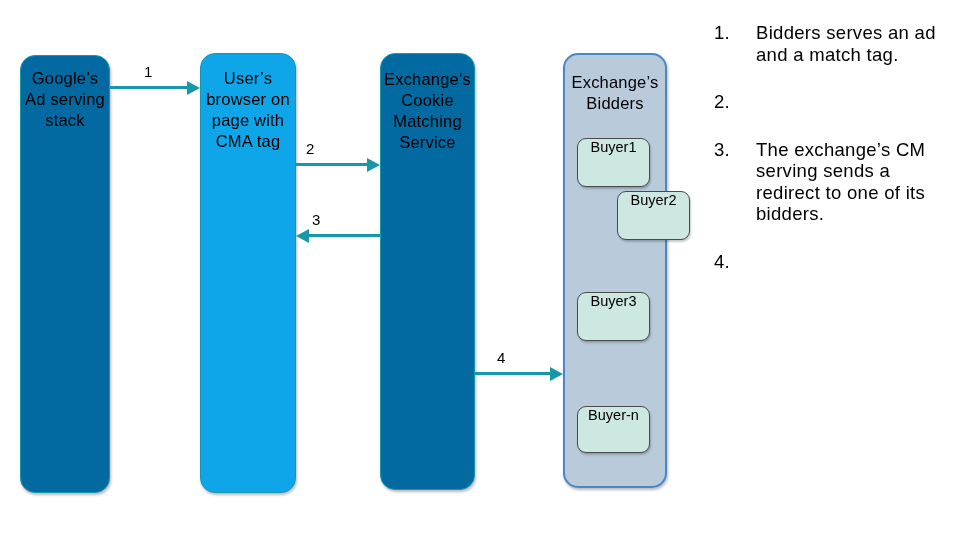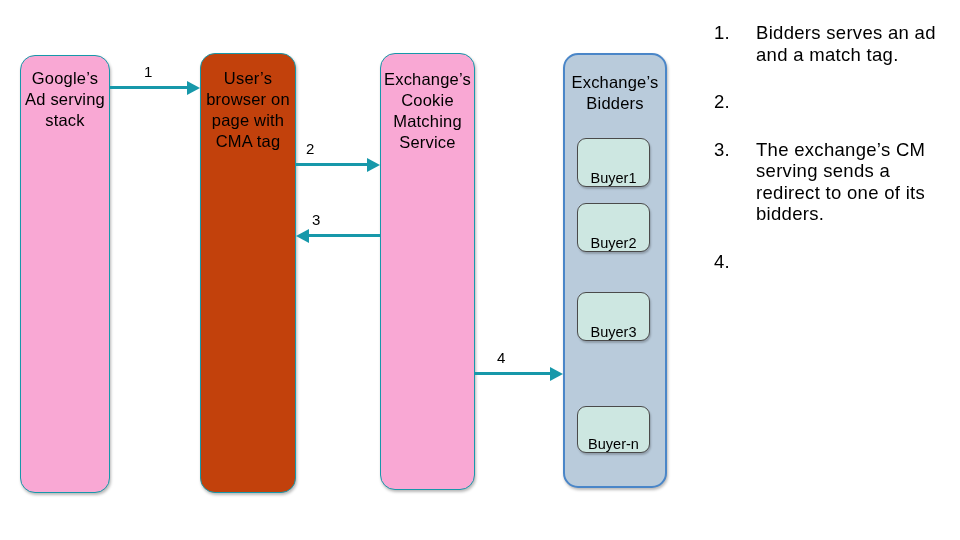--- a/index.html
+++ b/index.html
@@ -4,33 +4,33 @@
 <style>
   html,body{margin:0;padding:0;background:#fff;}
   body{font-family:"Liberation Sans",sans-serif;color:#000;}
   .canvas{position:relative;width:960px;height:540px;background:#fff;overflow:hidden;}
 
   
   .node{
     position:absolute;box-sizing:border-box;border-radius:15px;
     text-align:center;box-shadow:1px 2px 3px rgba(0,0,0,.28);
   }
-  .node.green{background:#f9a8d4;border:1.6px solid #1798aa;}
-  .node.blue {background:#c2410c;border:1.6px solid #1798aa;}
+  .node.green{background:#0369a1;border:1.6px solid #1798aa;}
+  .node.blue {background:#0ea5e9;border:1.6px solid #1798aa;}
   .node.bidders{background:#b9cbdb;border:2px solid #4a86c8;}
   .node-label{
     font-size:16.5px;line-height:21px;letter-spacing:.2px;
     white-space:pre-line;color:#000;
   }
 
   
   .buyer{
     position:absolute;left:12px;width:73px;height:49px;box-sizing:border-box;
     background:#cde7e1;border:1.4px solid #4a4a4a;border-radius:9px;
-    display:flex;align-items:flex-end;justify-content:center;
+    display:flex;align-items:flex-start;justify-content:center;
     font-size:14.5px;box-shadow:1px 2px 2px rgba(0,0,0,.22);
   }
 
   
   .arrow{position:absolute;height:3px;}
   .arrow .shaft{position:absolute;top:0;height:3px;background:#1798aa;}
   .arrow .head{position:absolute;top:-5.5px;width:0;height:0;}
   .arrow.r .shaft{left:0;right:11px;}
   .arrow.r .head{right:0;border-top:7px solid transparent;border-bottom:7px solid transparent;border-left:13px solid #1798aa;}
   .arrow.l .shaft{left:11px;right:0;}
@@ -67,21 +67,21 @@
 Matching
 Service</div>
   </div>
 
   <div class="node bidders" style="left:563px;top:53px;width:104px;height:435px;padding-top:17px;">
     <div class="node-label">Exchange’s
 Bidders</div>
     <div class="buyer" style="top:83px;">
       <span>Buyer1</span>
     </div>
-    <div class="buyer" style="top:148px;">
+    <div class="buyer" style="top:136px;margin-left:40px;">
       <span>Buyer2</span>
     </div>
     <div class="buyer" style="top:197px;margin-top:40px;">
       <span>Buyer3</span>
     </div>
     <div class="buyer" style="top:351px;height:47px;">
       <span>Buyer-n</span>
     </div>
   </div>
 

